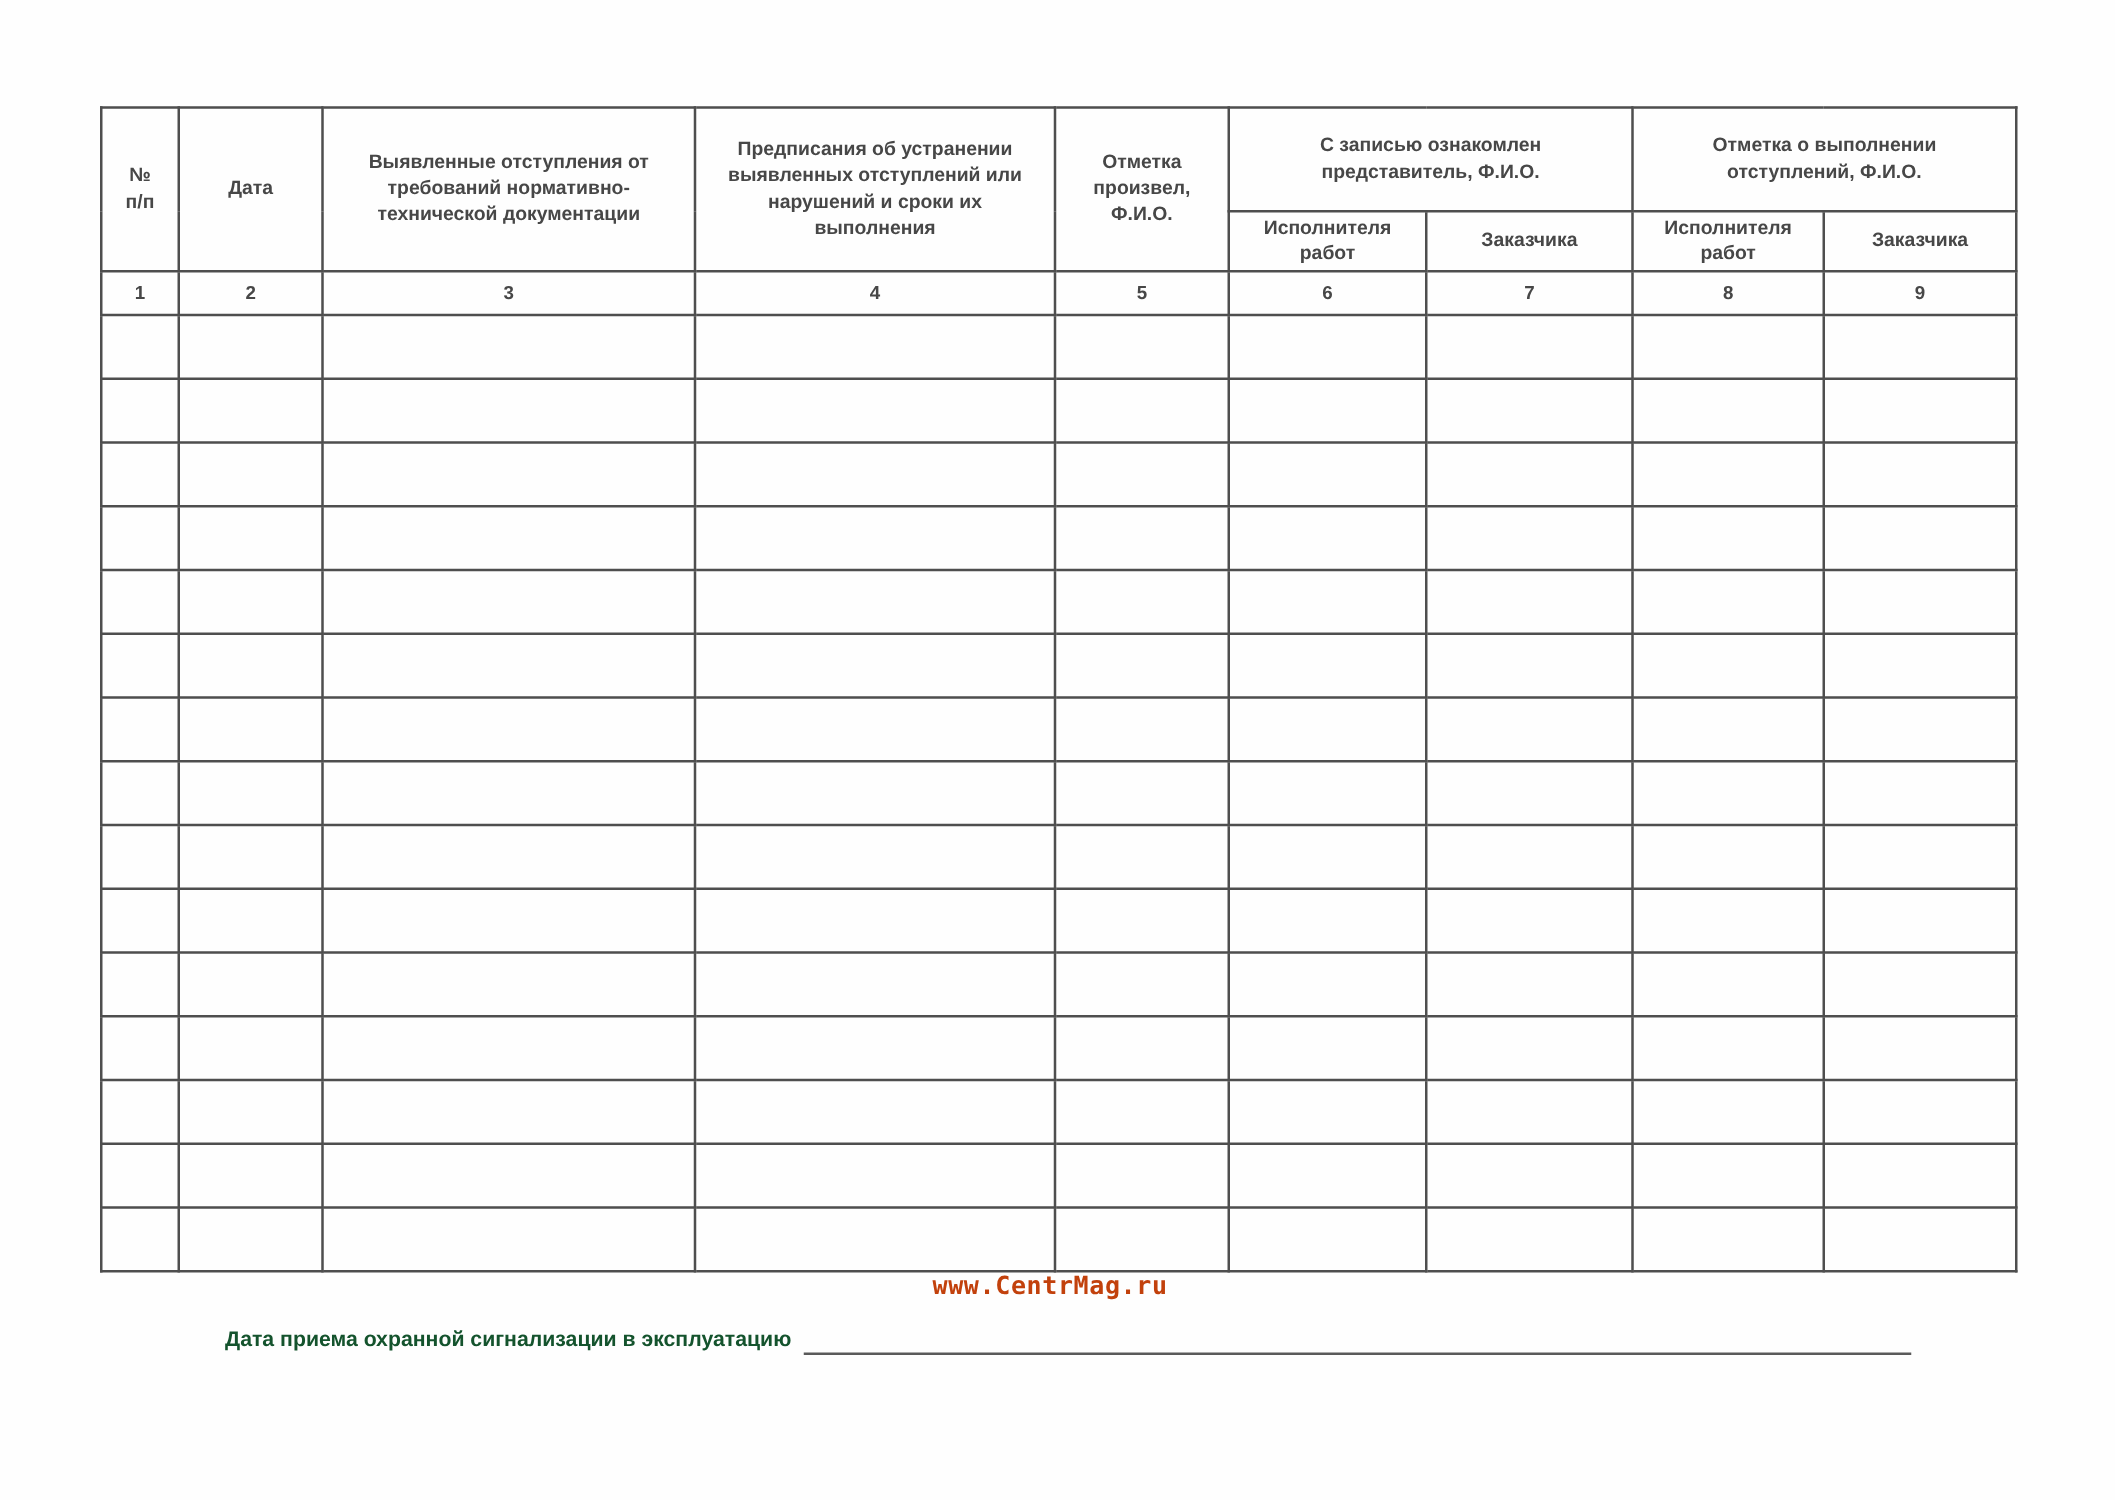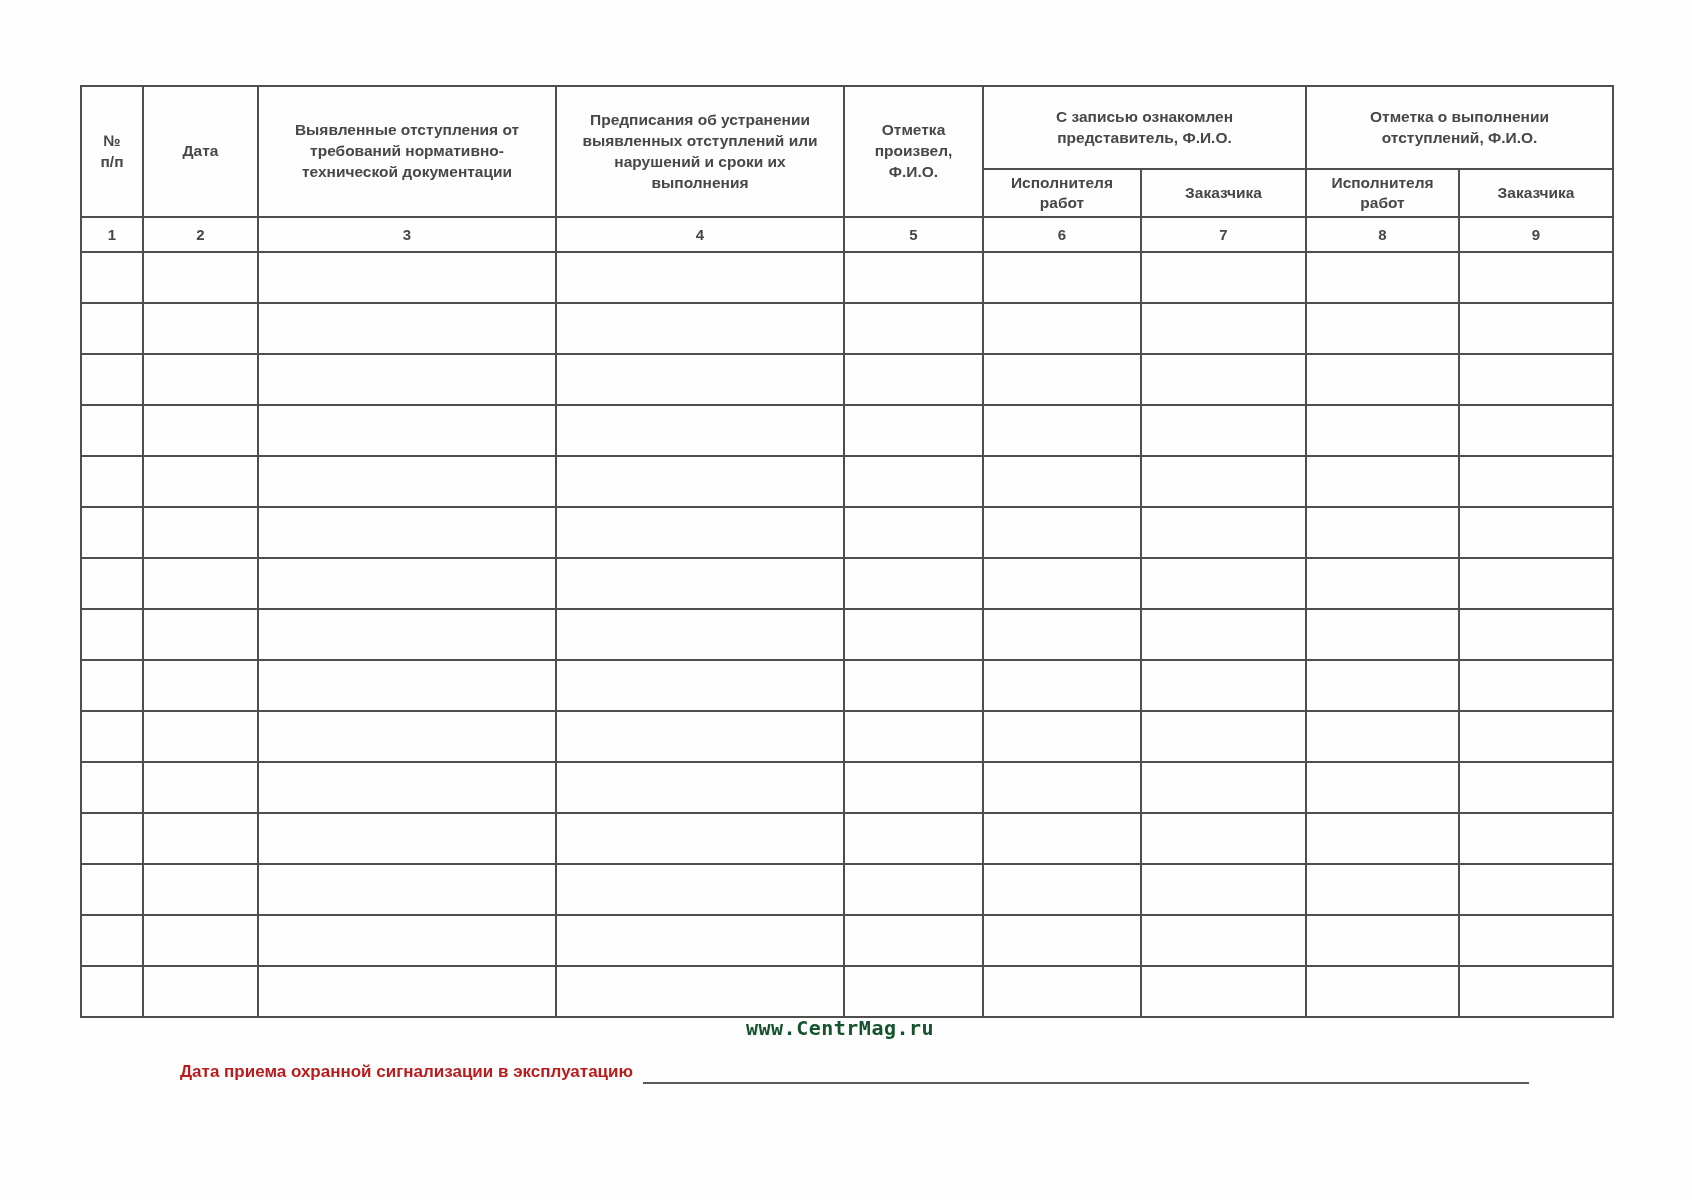--- a/index.html
+++ b/index.html
@@ -37,35 +37,35 @@
   tr.num-row td { font-size: 15px; }
   tr.body-row  { height: 51px; }
   .nowrap-2line span { display: block; }
   .watermark {
     position: absolute;
     left: 746px; top: 1016px;
     font-family: "DejaVu Sans Mono", monospace;
     font-size: 20px;
     font-weight: bold;
     letter-spacing: 0.5px;
-    color: #14532d;
+    color: #c2410c;
     white-space: nowrap;
   }
   .footer {
     position: absolute;
     left: 180px; top: 1058px;
     width: 1349px;
     height: 26px;
     display: flex;
     align-items: flex-end;
   }
   .footer-label {
     font-size: 17px;
     font-weight: bold;
-    color: #b91c1c;
+    color: #14532d;
     white-space: nowrap;
     line-height: 1.4;
   }
   .footer-line {
     flex: 1;
     height: 100%;
     margin-left: 10px;
     border-bottom: 2px solid #5a5a5a;
   }
 </style>

